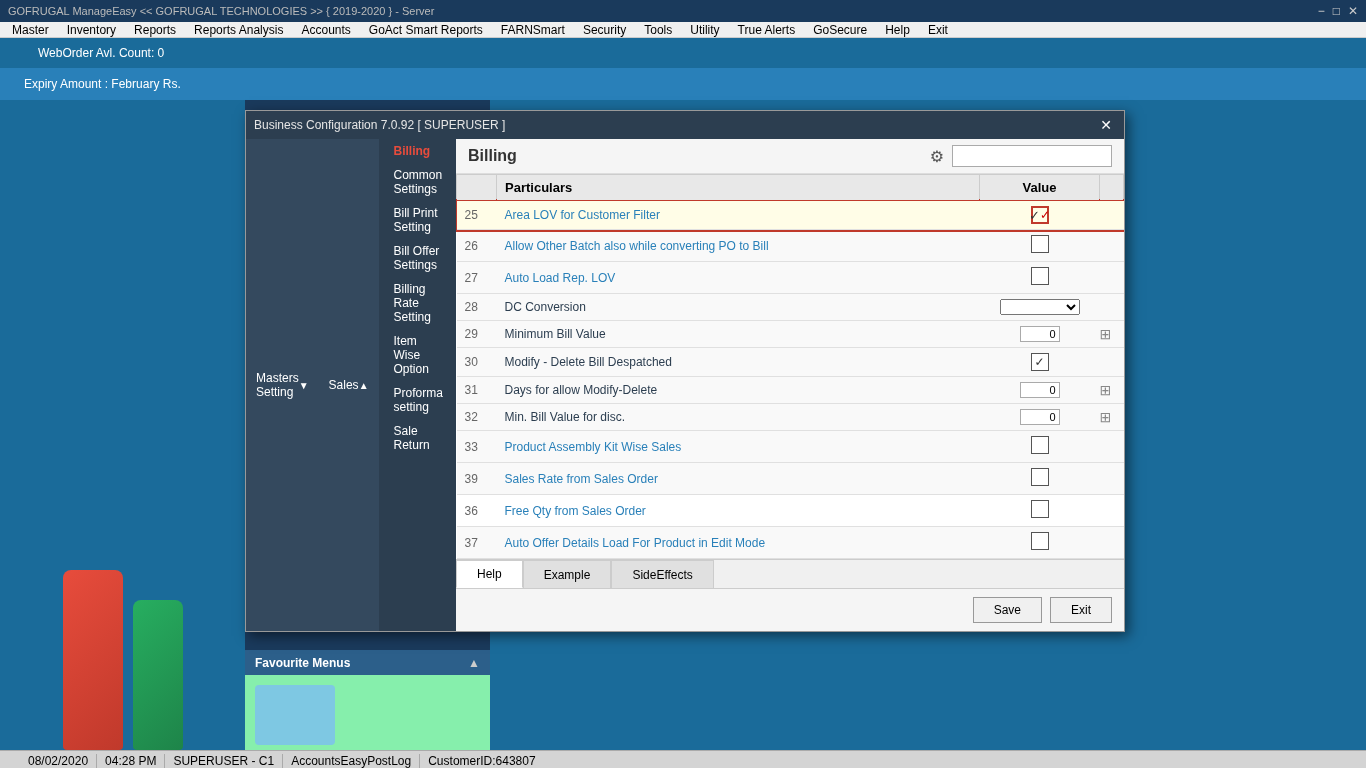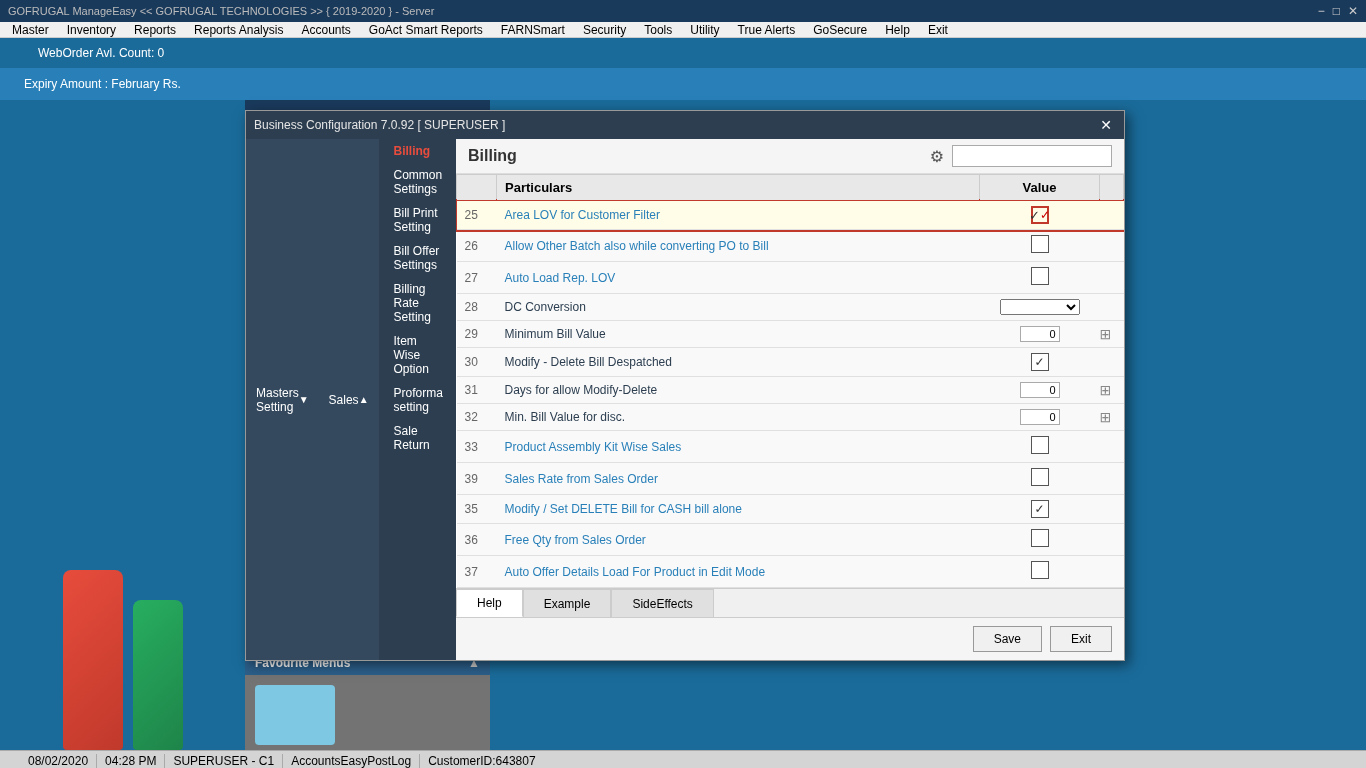--- a/index.html
+++ b/index.html
@@ -360,21 +360,21 @@
       color: #7ec8e3;
       padding: 3px 0;
       cursor: pointer;
       font-size: 12px;
       text-decoration: underline;
     }
     .rv-item.options { color: #e67e22; }
 
     
     .fav-menus {
-      background: #737373;
+      background: #86efac;
       border-top: 1px solid #2c5f8a;
     }
     .fav-items { padding: 5px 10px; }
 
     
     .status-bar {
       height: 20px;
       background: #d4d4d4;
       display: flex;
       align-items: center;
@@ -557,26 +557,20 @@
                     <td class="row-particular blue">Product Assembly Kit Wise Sales</td>
                     <td class="row-value"><div class="checkbox-cell"></div></td>
                     <td></td>
                   </tr>
                   <tr>
                     <td class="row-num">39</td>
                     <td class="row-particular blue">Sales Rate from Sales Order</td>
                     <td class="row-value"><div class="checkbox-cell"></div></td>
                     <td></td>
                   </tr>
-                  <tr style="background: rgb(249, 249, 249);">
-                    <td class="row-num">35</td>
-                    <td class="row-particular blue">Modify / Set DELETE Bill for CASH bill alone</td>
-                    <td class="row-value"><div class="checkbox-cell checked"></div></td>
-                    <td></td>
-                  </tr>
                   <tr>
                     <td class="row-num">36</td>
                     <td class="row-particular blue">Free Qty from Sales Order</td>
                     <td class="row-value"><div class="checkbox-cell"></div></td>
                     <td></td>
                   </tr>
                   <tr style="background: rgb(249, 249, 249);">
                     <td class="row-num">37</td>
                     <td class="row-particular blue">Auto Offer Details Load For Product in Edit Mode</td>
                     <td class="row-value"><div class="checkbox-cell"></div></td>

